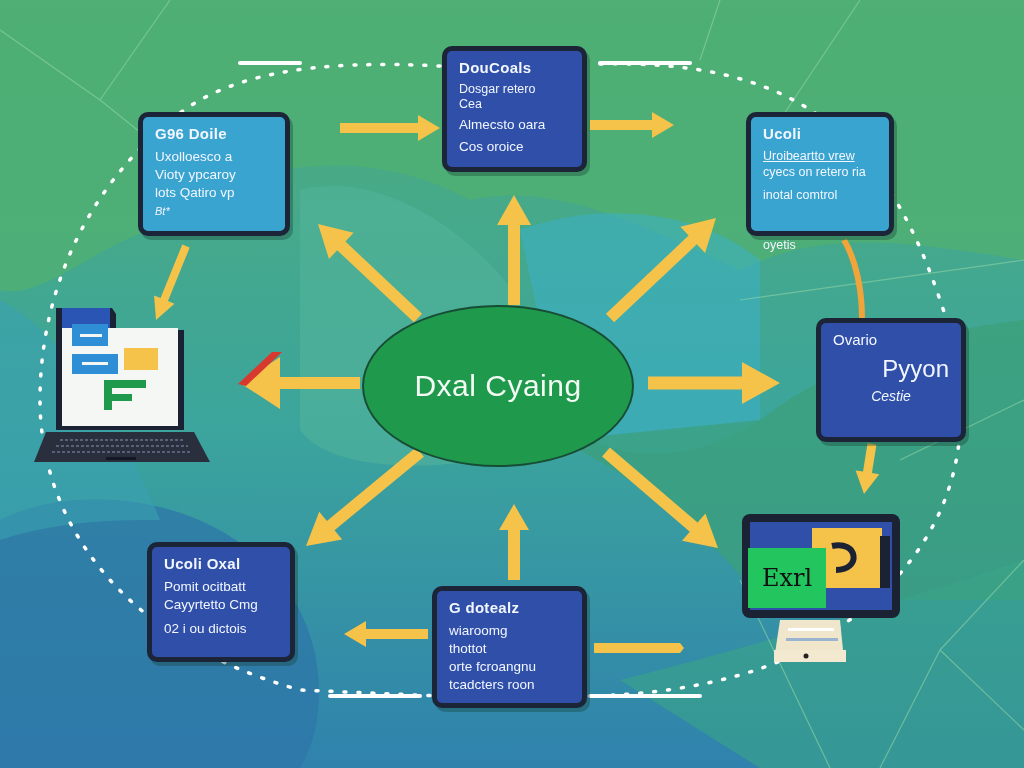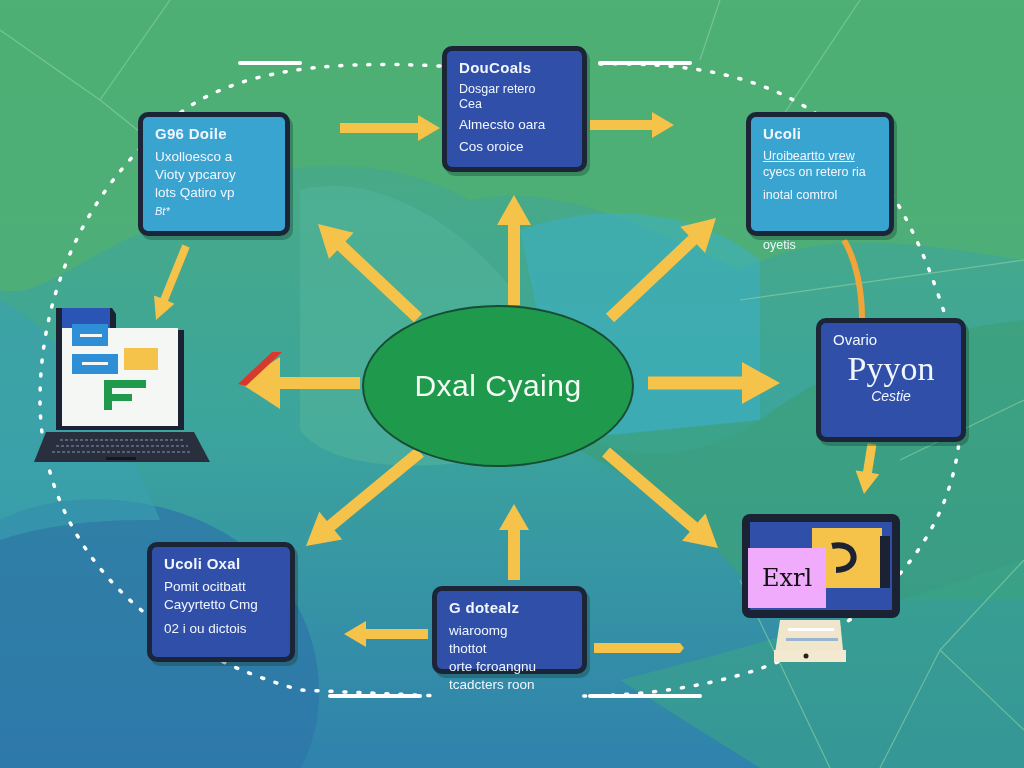--- a/index.html
+++ b/index.html
@@ -11,25 +11,25 @@
           box-shadow: 3px 4px 0 rgba(20,60,50,0.35); }
   .card.dark { background: #2f4fa8; }
   .card.light { background: #3aa4d0; }
   .card .title { font-size: 15px; font-weight: bold; margin-bottom: 6px; letter-spacing: 0.3px; }
   .card .line { font-size: 13.5px; line-height: 18px; white-space: nowrap; }
   .hub { position: absolute; left: 362px; top: 305px; width: 268px; height: 158px;
          border-radius: 50%; background: #1f9a4c; border: 2px solid #174d34;
          display: flex; align-items: center; justify-content: center; }
   .hub span { color: #f4fbf4; font-size: 30px; letter-spacing: 0.5px; }
   .py-title { font-size: 15px; margin-bottom: 2px; }
-  .py-big { font-family: Liberation Serif, serif; font-size: 34px; text-align: center; line-height: 38px; }
+  .py-big { font-family: Liberation Sans, sans-serif; font-size: 24px; text-align: right; line-height: 38px; }
   .py-sub { font-size: 14px; text-align: center; font-style: italic; }
   #overlay { position: absolute; left: 0; top: 0; width: 1024px; height: 768px; pointer-events: none; }
   .excel-label { position: absolute; left: 748px; top: 548px; width: 78px; height: 60px;
-                 background: #f0abfc; color: #111; font-family: "DejaVu Serif", serif;
+                 background: #22c55e; color: #111; font-family: "DejaVu Serif", serif;
                  font-size: 24px; display: flex; align-items: center; justify-content: center; }
 </style>
 </head>
 <body>
 
 <svg id="bg" viewBox="0 0 1024 768">
   <defs>
     <linearGradient id="g1" x1="0" y1="0" x2="0" y2="1">
       <stop offset="0" stop-color="#4fad77"></stop>
       <stop offset="0.55" stop-color="#3ca59c"></stop>
@@ -124,21 +124,21 @@
   <div class="py-sub">Cestie</div>
 </div>
 
 <div class="card dark" style="left:147px;top:542px;width:148px;height:120px;">
   <div class="title">Ucoli Oxal</div>
   <div class="line" style="margin-top:6px;">Pomit ocitbatt</div>
   <div class="line">Cayyrtetto Cmg</div>
   <div class="line" style="margin-top:6px;">02 i ou dictois</div>
 </div>
 
-<div class="card dark" style="left:432px;top:586px;width:155px;height:88px;">
+<div class="card dark" style="left:432px;top:586px;width:155px;height:122px;">
   <div class="title">G dotealz</div>
   <div class="line">wiaroomg</div>
   <div class="line">thottot</div>
   <div class="line">orte fcroangnu</div>
   <div class="line">tcadcters roon</div>
 </div>
 
 <svg style="position:absolute;left:32px;top:302px;" width="186" height="170" viewBox="0 0 186 170">
   <path d="M24 6 H80 L84 12 V28 H152 V128 H24 Z" fill="#1b2233"></path>
   <rect x="30" y="26" width="116" height="98" fill="#f5f7f5"></rect>

